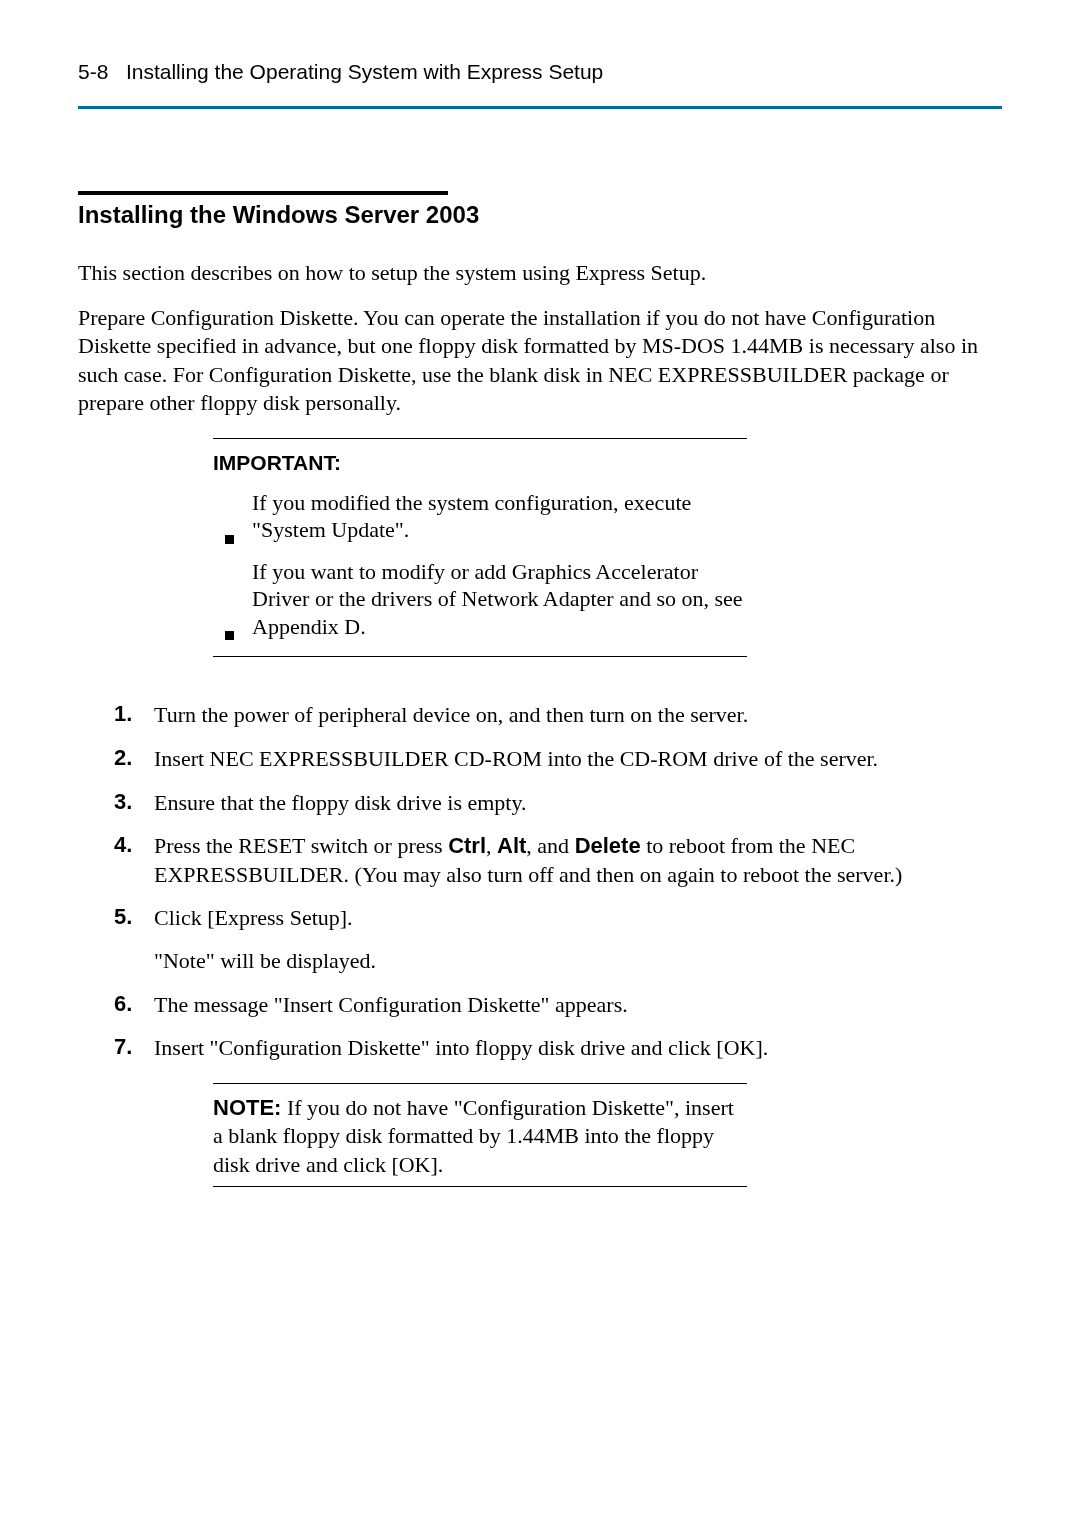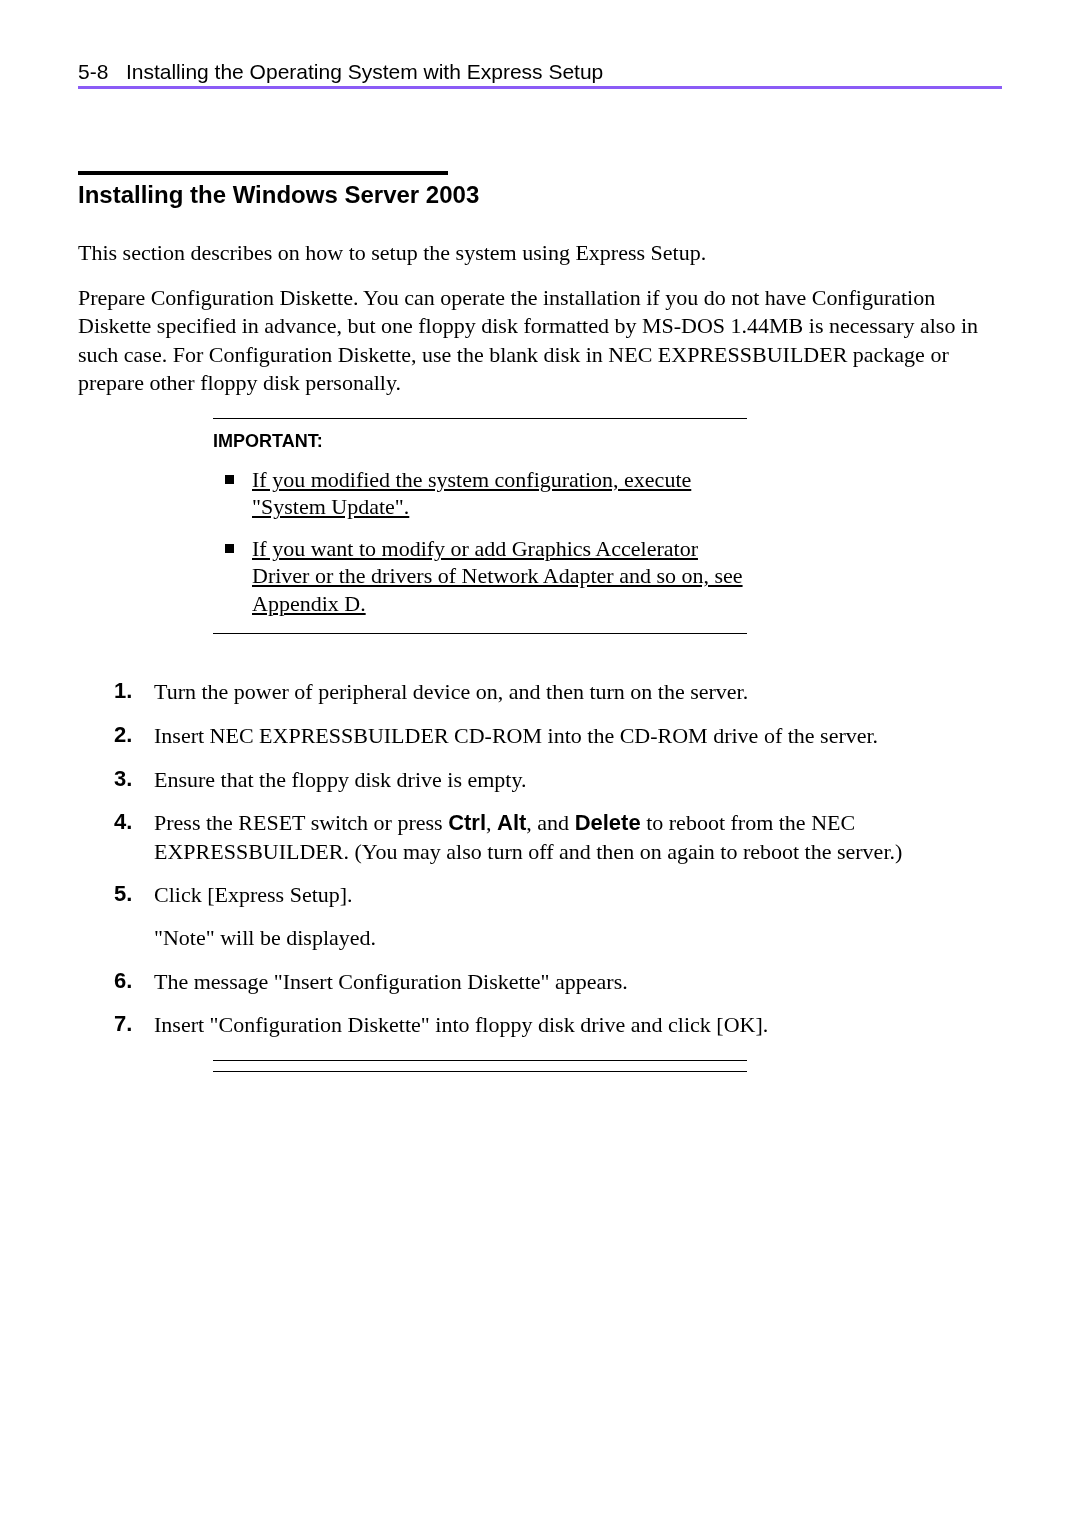--- a/index.html
+++ b/index.html
@@ -11,22 +11,22 @@
       width: 1080px;
       height: 1526px;
       background: white;
       font-family: 'Times New Roman', Times, serif;
       color: black;
       padding: 60px 78px;
     }
     .header-line {
       font-family: Arial, Helvetica, sans-serif;
       font-size: 21px;
-      padding-bottom: 2px;
-      border-bottom: 3px solid #8b5cf6;
+      padding-bottom: 22px;
+      border-bottom: 3px solid #0369a1;
       margin-bottom: 82px;
     }
     .section-title-bar {
       width: 370px;
       height: 4px;
       background: black;
       margin-bottom: 6px;
     }
     .section-title {
       font-family: Arial, Helvetica, sans-serif;
@@ -46,33 +46,32 @@
       margin-bottom: 44px;
     }
     .important-rule-top {
       border-top: 1px solid black;
       height: 1px;
       margin-bottom: 12px;
     }
     .important-label {
       font-family: Arial, Helvetica, sans-serif;
       font-weight: bold;
-      font-size: 18px;
+      font-size: 21px;
       margin-bottom: 14px;
     }
     .important-list {
       list-style: none;
     }
     .important-item {
       display: flex;
-      align-items: flex-start;
+      align-items: flex-end;
       font-size: 22px;
       line-height: 1.25;
       margin-bottom: 14px;
-      text-decoration: underline;
     }
     .important-item:last-child {
       margin-bottom: 16px;
     }
     .bullet-square {
       width: 9px;
       height: 9px;
       background: black;
       flex-shrink: 0;
       margin-top: 9px;
@@ -209,14 +208,15 @@
   <li>
     <span class="num">7.</span>
     <div class="step-body">
       <p>Insert "Configuration Diskette" into floppy disk drive and click [OK].</p>
     </div>
   </li>
 </ol>
 
 <div class="note-box">
   <div class="note-rule-top"></div>
+  <p class="note-text"><span class="note-label">NOTE:</span><span> If you do not have "Configuration Diskette", insert a blank floppy disk formatted by 1.44MB into the floppy disk drive and click [OK].</span></p>
   <div class="note-rule-bottom"></div>
 </div>
 
 </body></html>

